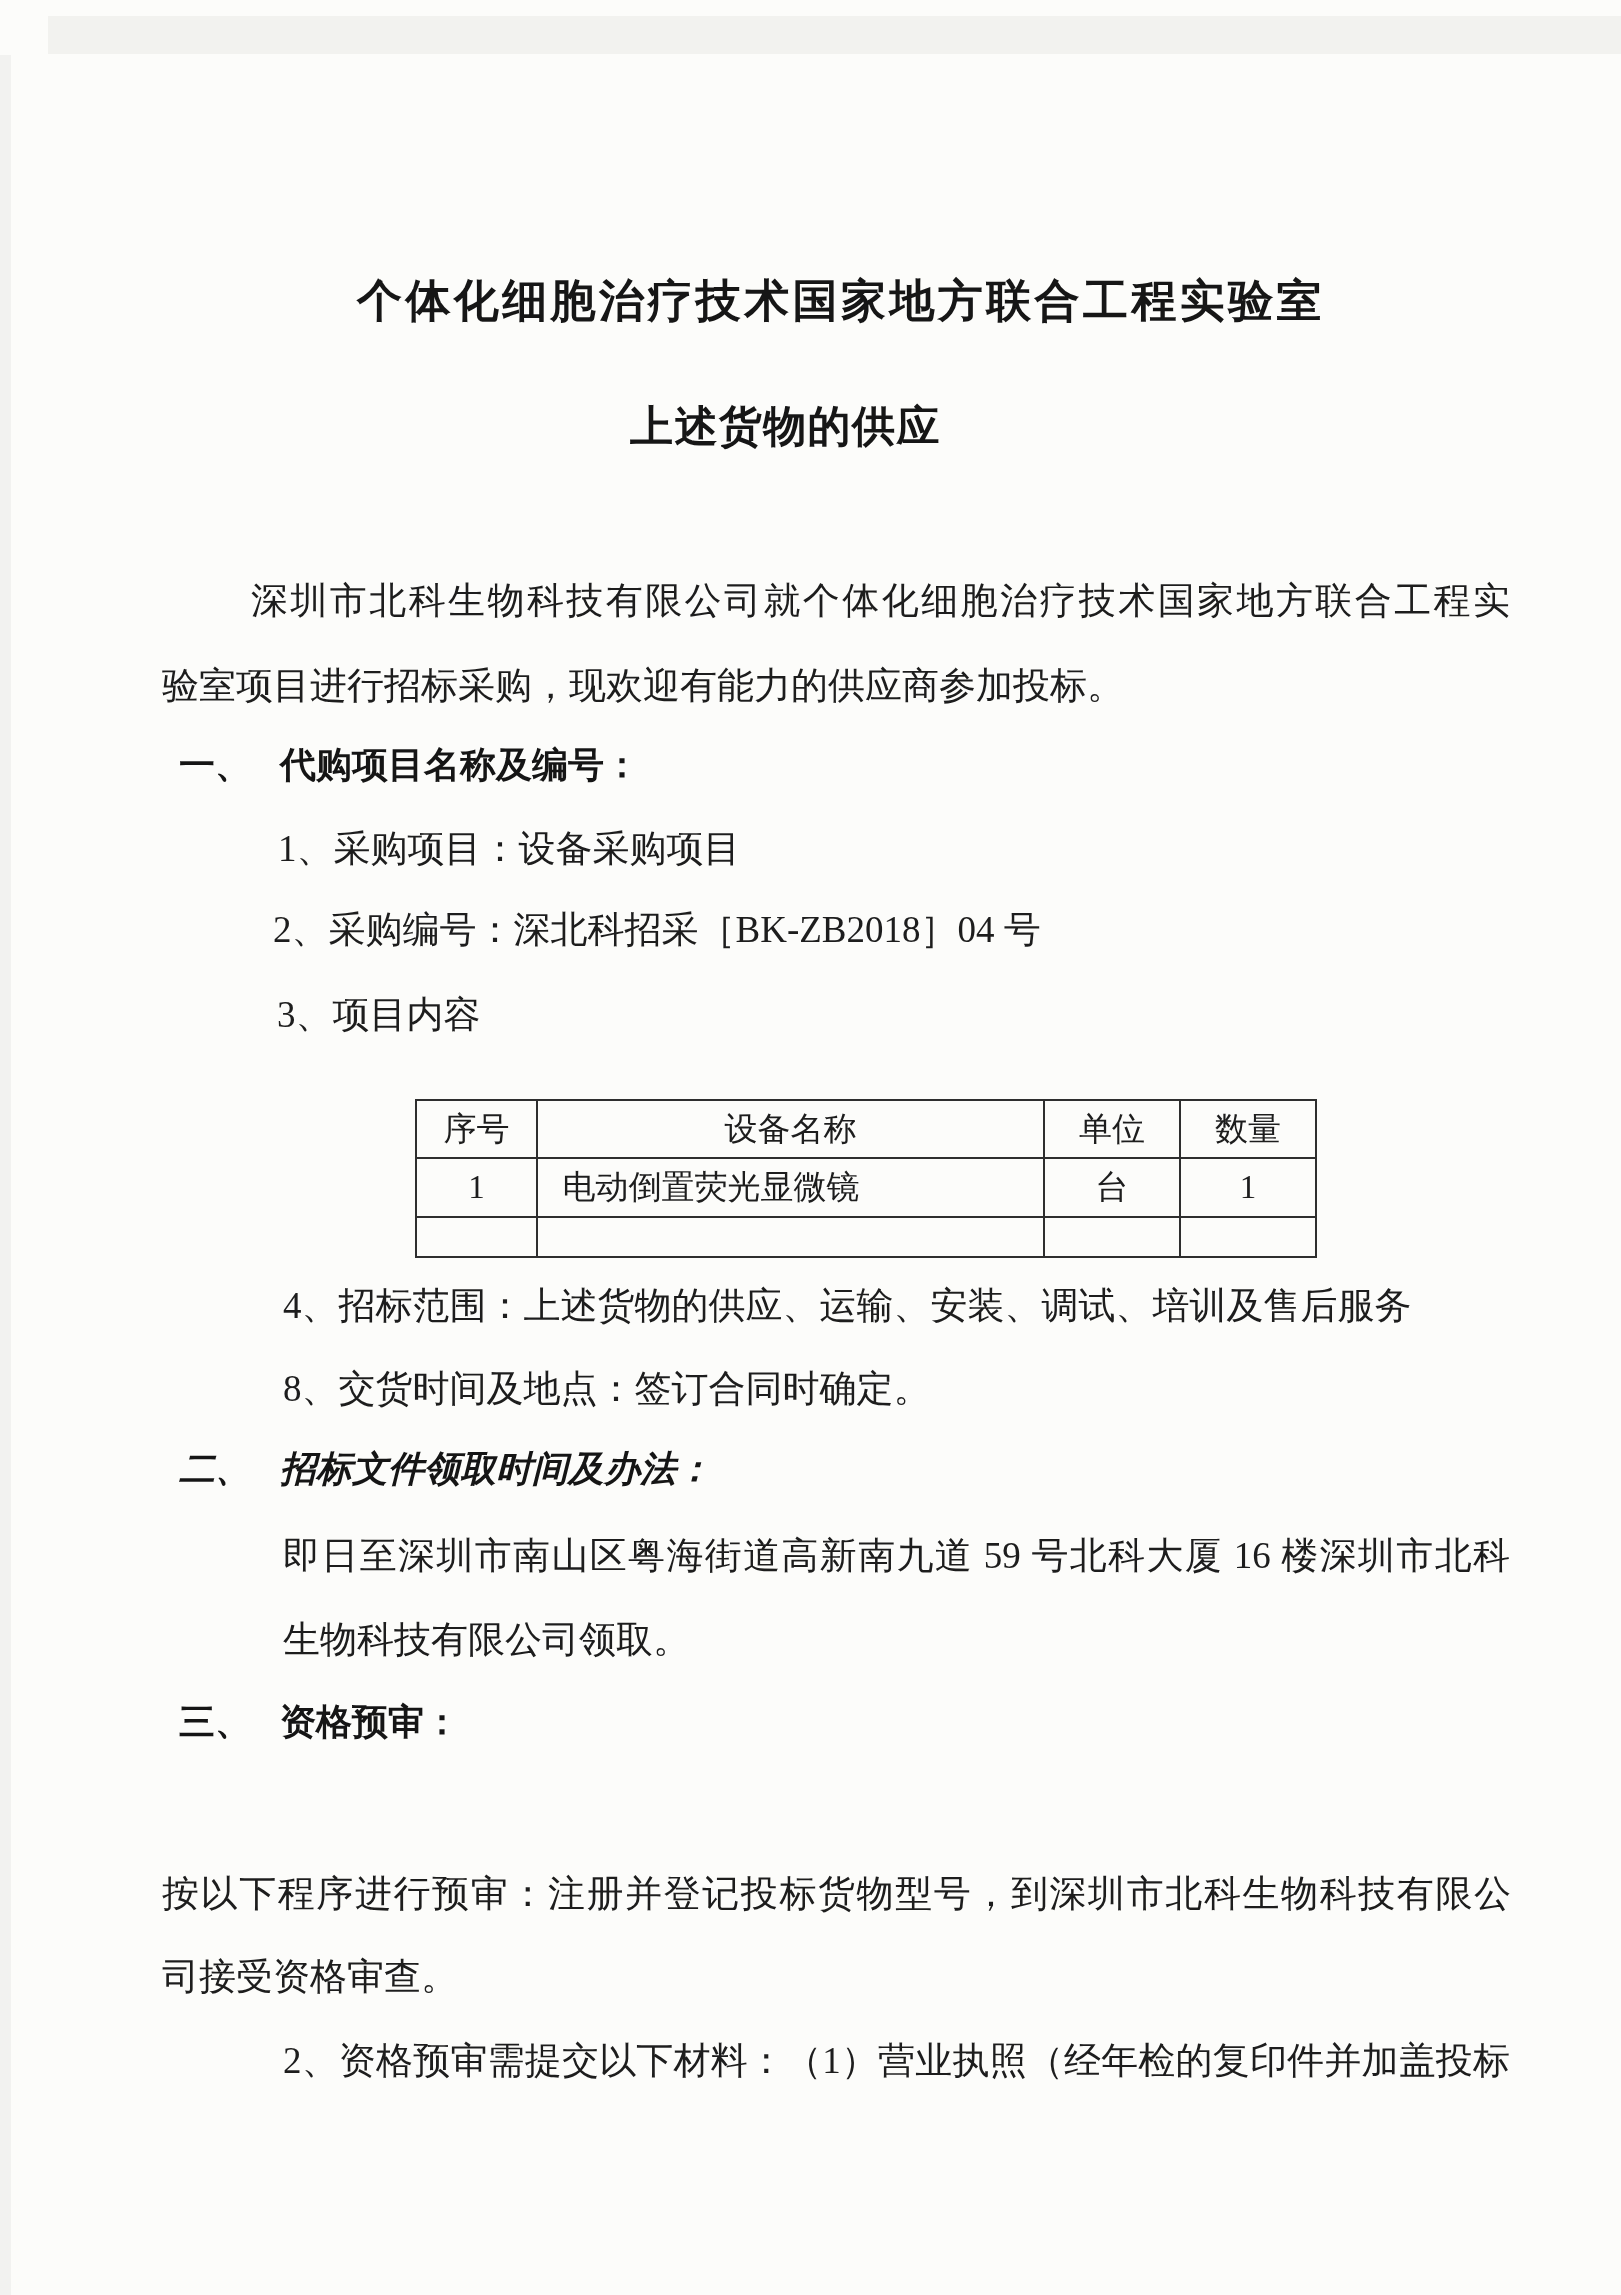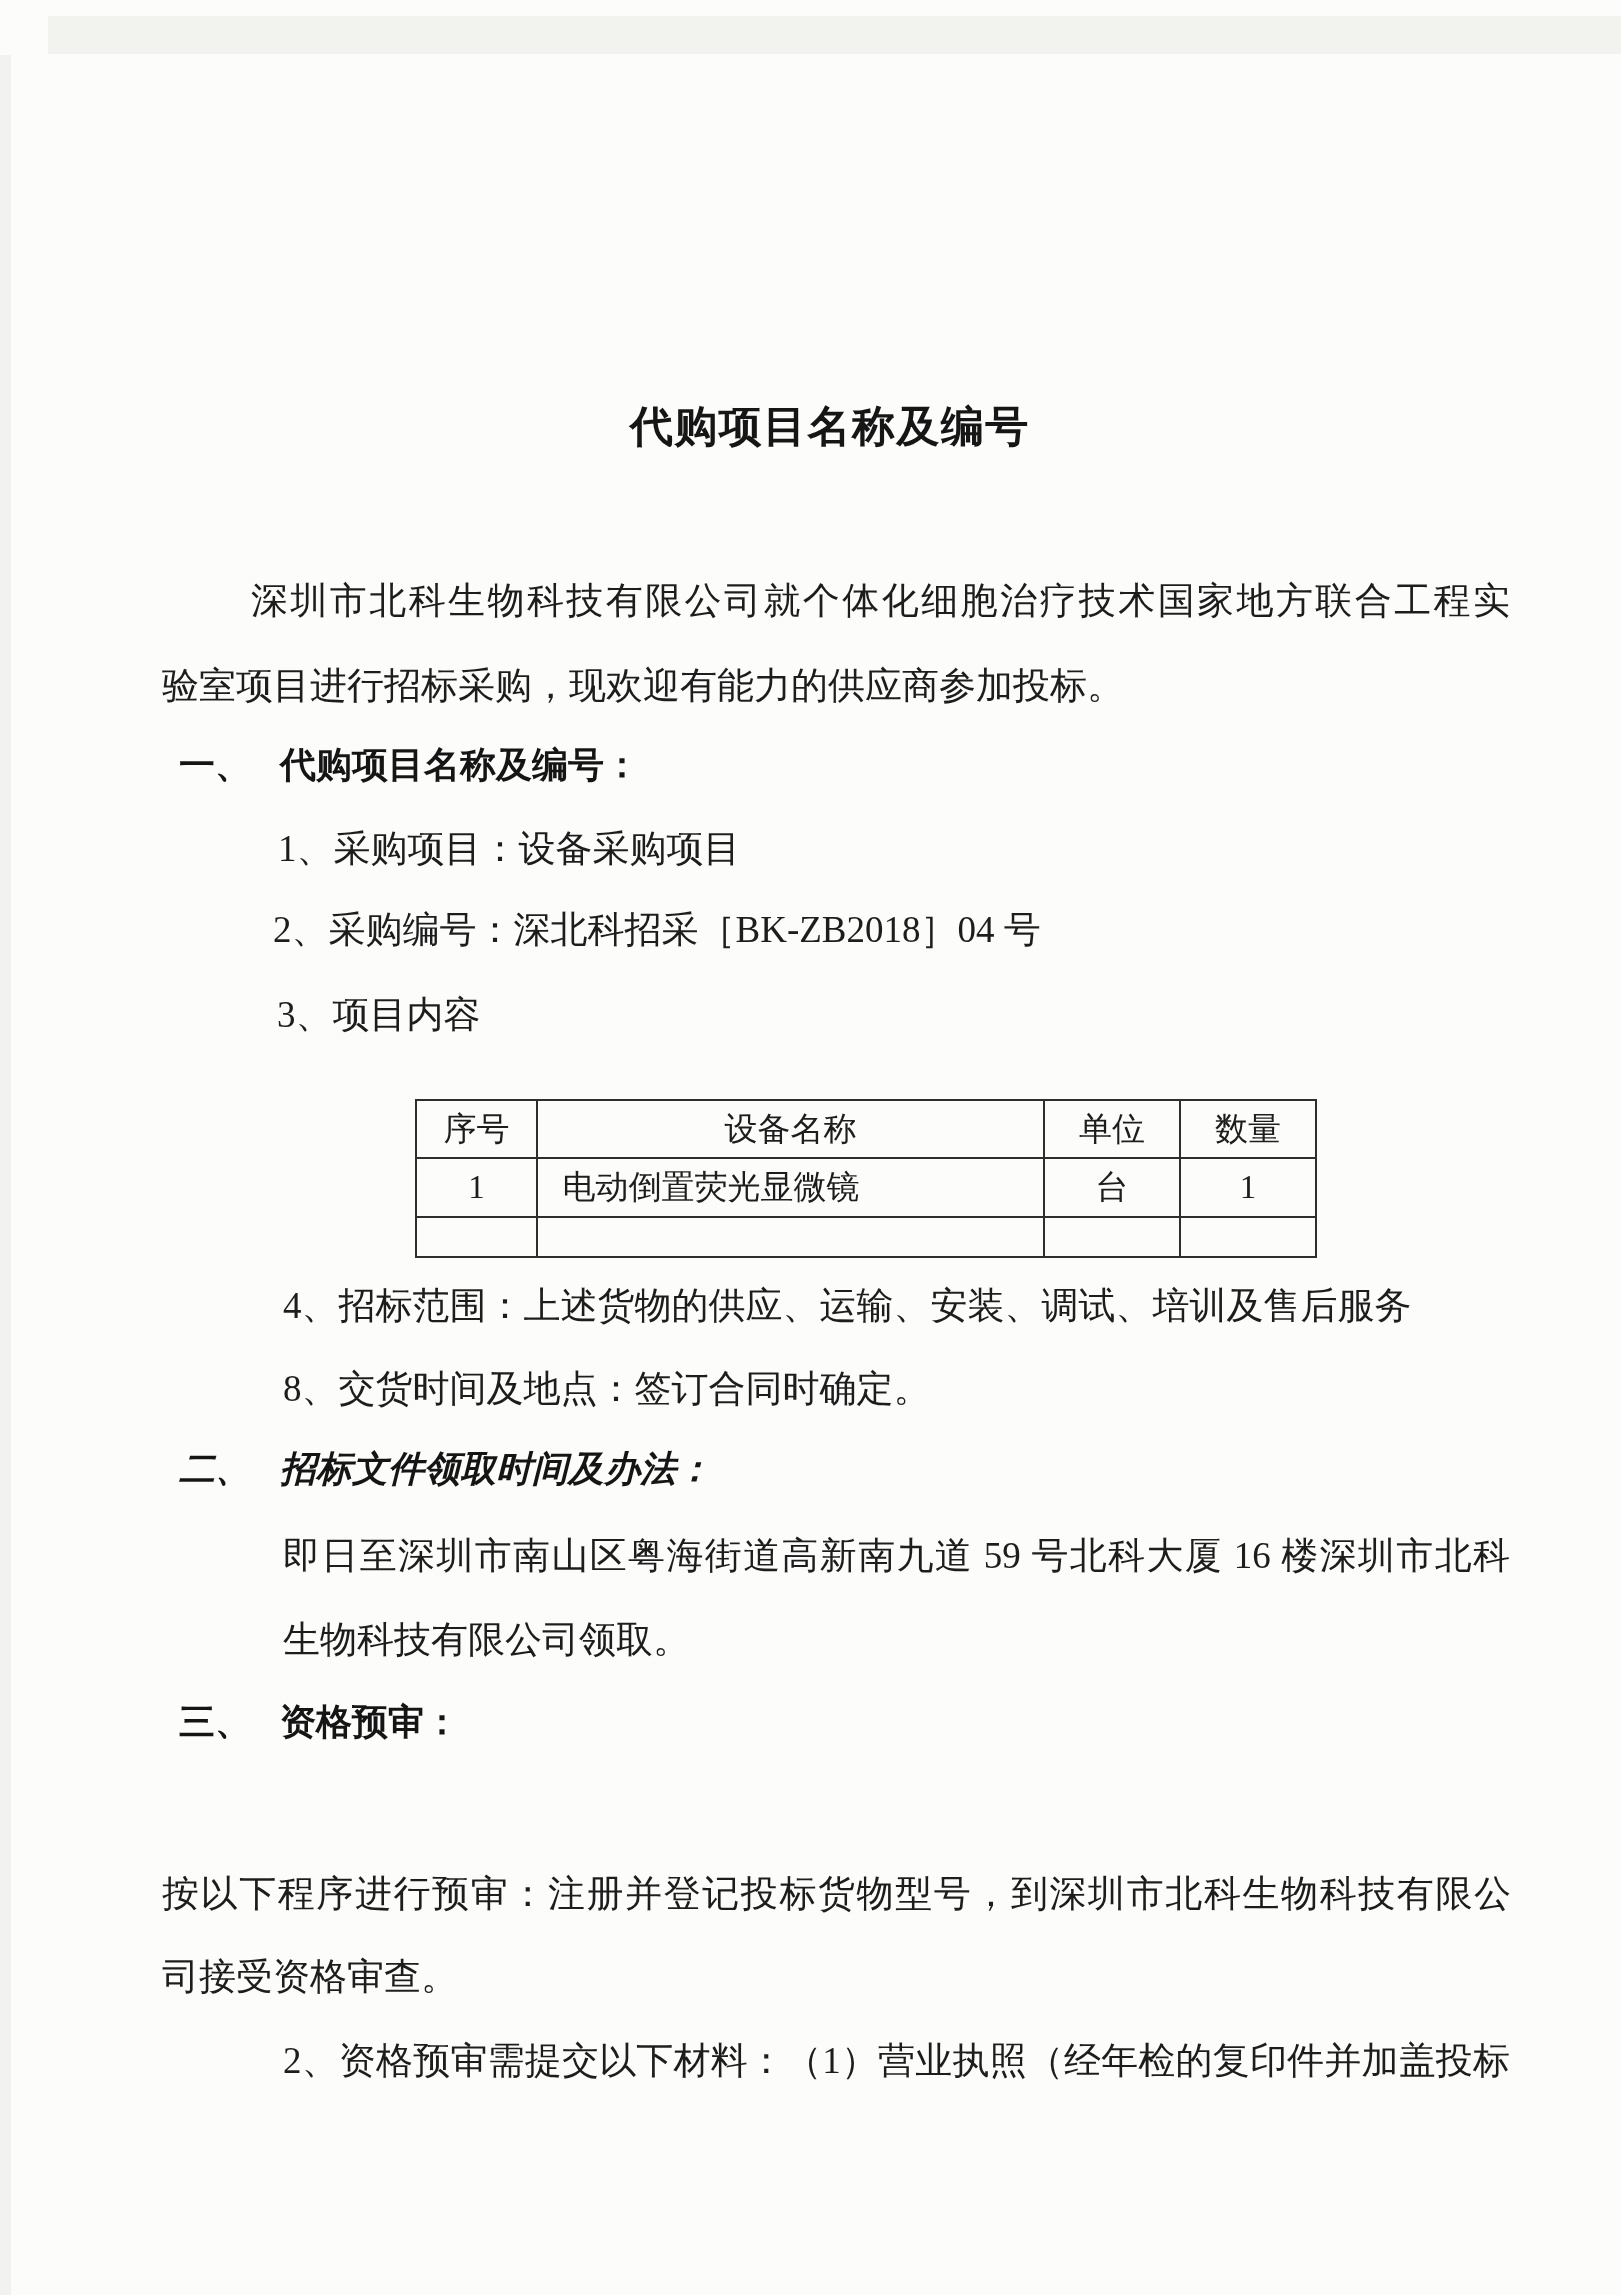--- a/index.html
+++ b/index.html
@@ -104,22 +104,23 @@
   }
 </style>
 </head>
 <body>
 
 <div class="page">
 
   <div class="scan-band"></div>
   <div class="scan-edge-left"></div>
 
+  <div class="title title-1">个体化细胞治疗技术国家地方联合工程实验室</div>
 
-  <div class="title title-2">代购项目名称及编号</div>
+  <div class="title title-2">上述货物的供应</div>
 
   <div class="line just" style="top:578px; left:251px; width:1259px;">深圳市北科生物科技有限公司就个体化细胞治疗技术国家地方联合工程实</div>
   <div class="line" style="top:663px; left:162px;">验室项目进行招标采购，现欢迎有能力的供应商参加投标。</div>
 
   <div class="sec" style="top:743px; left:179px;">
     <span class="sec-num">一、</span><span>代购项目名称及编号：</span>
   </div>
 
   <div class="line" style="top:826px; left:278px;">1、采购项目：设备采购项目</div>
   <div class="line" style="top:907px; left:273px;">2、采购编号：深北科招采［BK-ZB2018］04 号</div>

